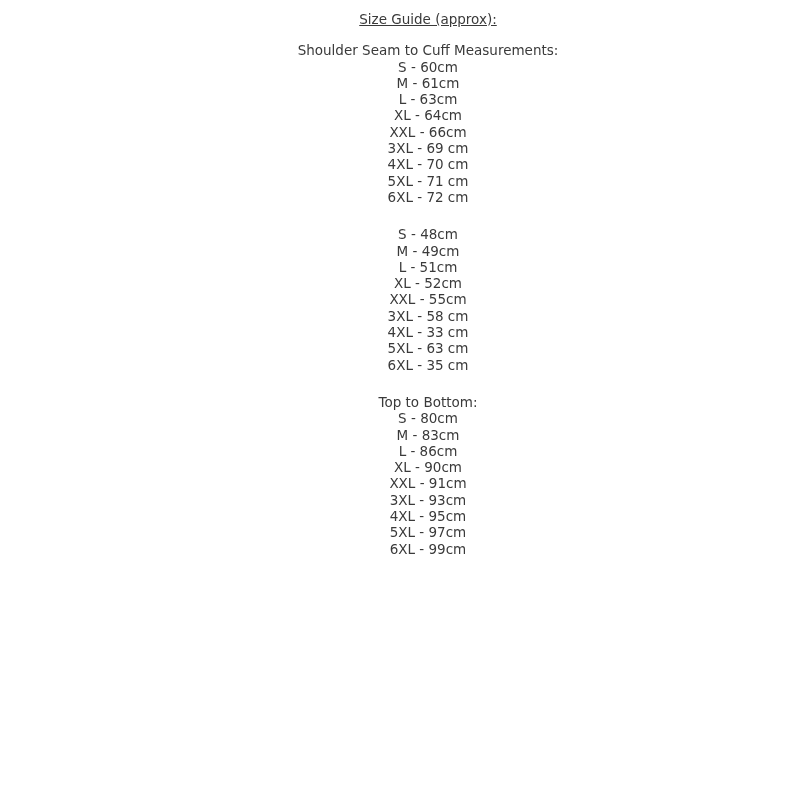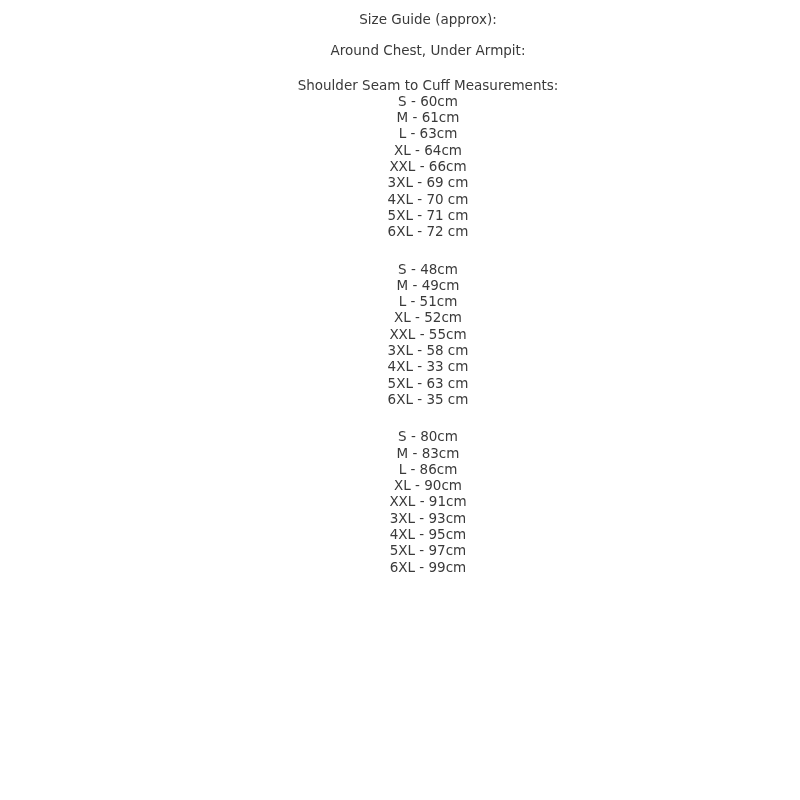--- a/index.html
+++ b/index.html
@@ -11,31 +11,31 @@
     padding: 11px 0 0 56px; 
     font-family: "DejaVu Sans", "Liberation Sans", sans-serif;
     font-size: 13.5px;
     line-height: 16.3px;
     color: #3a3a3a;
     text-align: center;
     overflow: hidden;
   }
   p { margin: 0; padding: 0; }
   .title { margin: 0 0 15px 0; }
-  .title .underline { }
+  .title .underline { text-decoration: underline; }
   .section-heading { margin: 0; }
   .section-heading.gap-after { margin-bottom: 18px; }
   .section-lines { margin: 0 0 21px 0; }
   .section-lines:last-child { margin-bottom: 12px; }
 </style>
 </head>
 <body>
 
 <div>
   <p class="title"><span class="underline">Size Guide (approx):</span></p>
   <div>
-      <p class="section-heading gap-after">Around Chest, Under Armpit:</p>
       <p class="section-heading">Shoulder Seam to Cuff Measurements:</p>
       <p class="section-lines"><span>S - 60cm</span><br><span>M - 61cm</span><br><span>L - 63cm</span><br><span>XL - 64cm</span><br><span>XXL - 66cm</span><br><span>3XL - 69 cm</span><br><span>4XL - 70 cm</span><br><span>5XL - 71 cm</span><br><span>6XL - 72 cm</span></p>
       <p class="section-lines"><span>S - 48cm</span><br><span>M - 49cm</span><br><span>L - 51cm</span><br><span>XL - 52cm</span><br><span>XXL - 55cm</span><br><span>3XL - 58 cm</span><br><span>4XL - 33 cm</span><br><span>5XL - 63 cm</span><br><span>6XL - 35 cm</span></p>
+      <p class="section-heading">Top to Bottom:</p>
       <p class="section-lines"><span>S - 80cm</span><br><span>M - 83cm</span><br><span>L - 86cm</span><br><span>XL - 90cm</span><br><span>XXL - 91cm</span><br><span>3XL - 93cm</span><br><span>4XL - 95cm</span><br><span>5XL - 97cm</span><br><span>6XL - 99cm</span></p>
     </div>
 </div>
 
 </body></html>

